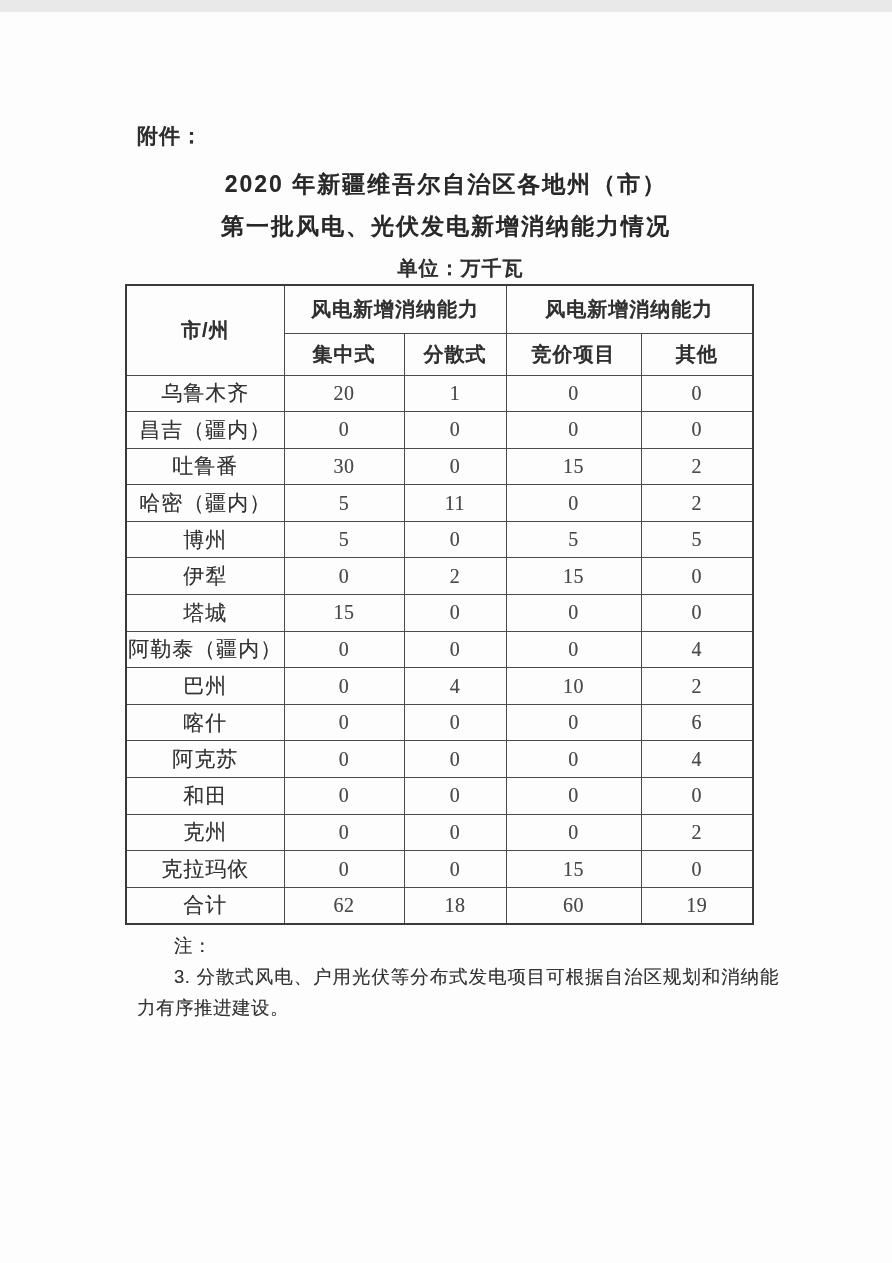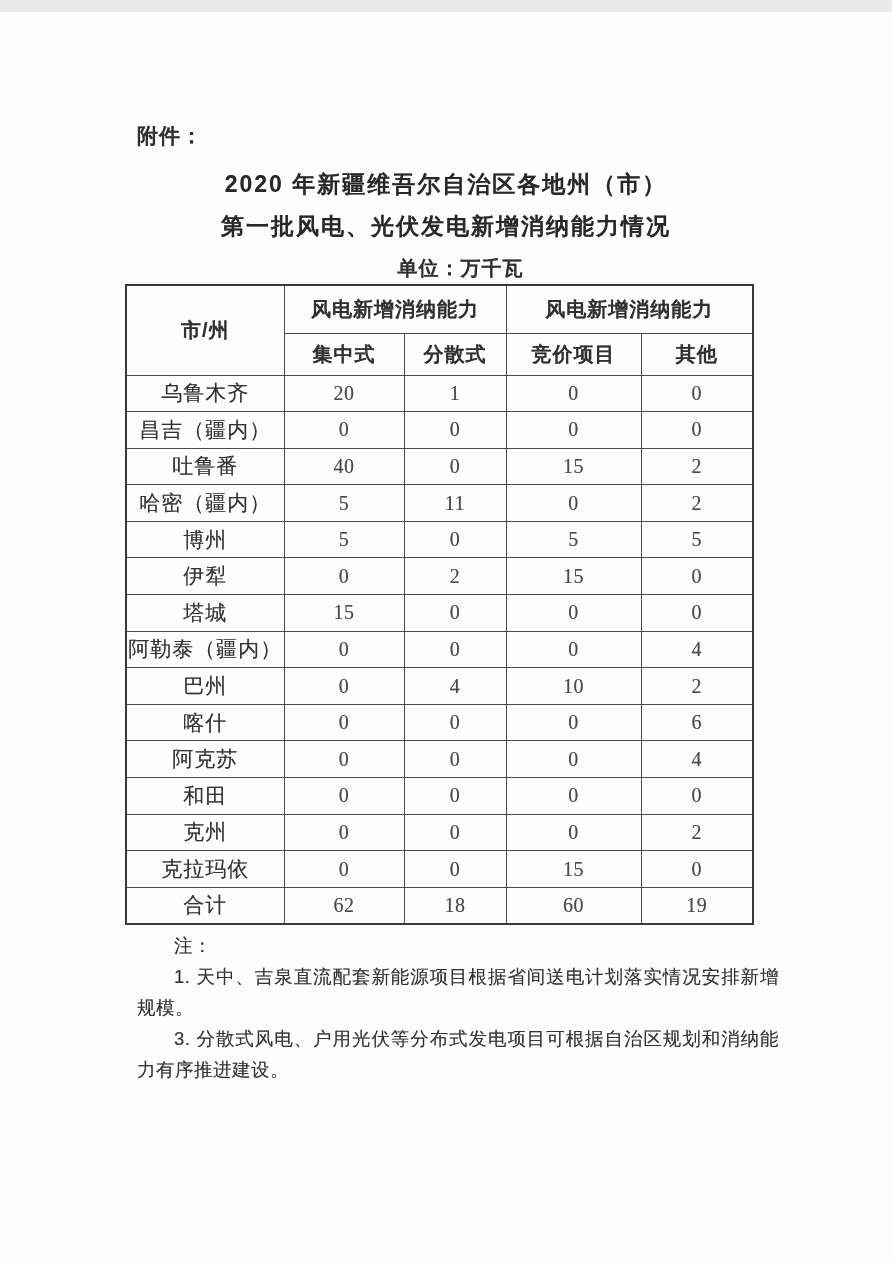--- a/index.html
+++ b/index.html
@@ -102,21 +102,21 @@
         </tr>
         <tr>
           <td class="region">昌吉（疆内）</td>
           <td class="num">0</td>
           <td class="num">0</td>
           <td class="num">0</td>
           <td class="num">0</td>
         </tr>
         <tr>
           <td class="region">吐鲁番</td>
-          <td class="num">40</td>
+          <td class="num">30</td>
           <td class="num">0</td>
           <td class="num">15</td>
           <td class="num">2</td>
         </tr>
         <tr>
           <td class="region">哈密（疆内）</td>
           <td class="num">5</td>
           <td class="num">11</td>
           <td class="num">0</td>
           <td class="num">2</td>
@@ -197,18 +197,17 @@
           <td class="num">18</td>
           <td class="num">60</td>
           <td class="num">19</td>
         </tr>
       </tbody>
   </table>
 
   <div class="notes">
     <div class="note-heading">注：</div>
     <div>
-        <p>1. 天中、吉泉直流配套新能源项目根据省间送电计划落实情况安排新增规模。</p>
         <p>3. 分散式风电、户用光伏等分布式发电项目可根据自治区规划和消纳能力有序推进建设。</p>
       </div>
   </div>
 
 </div>
 
 </body></html>

